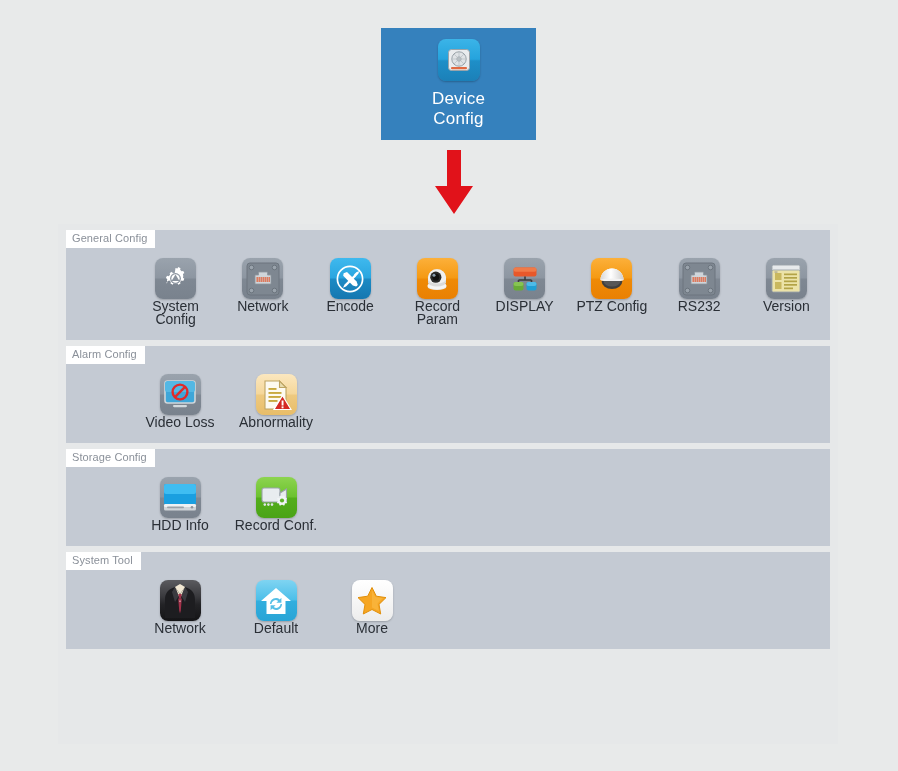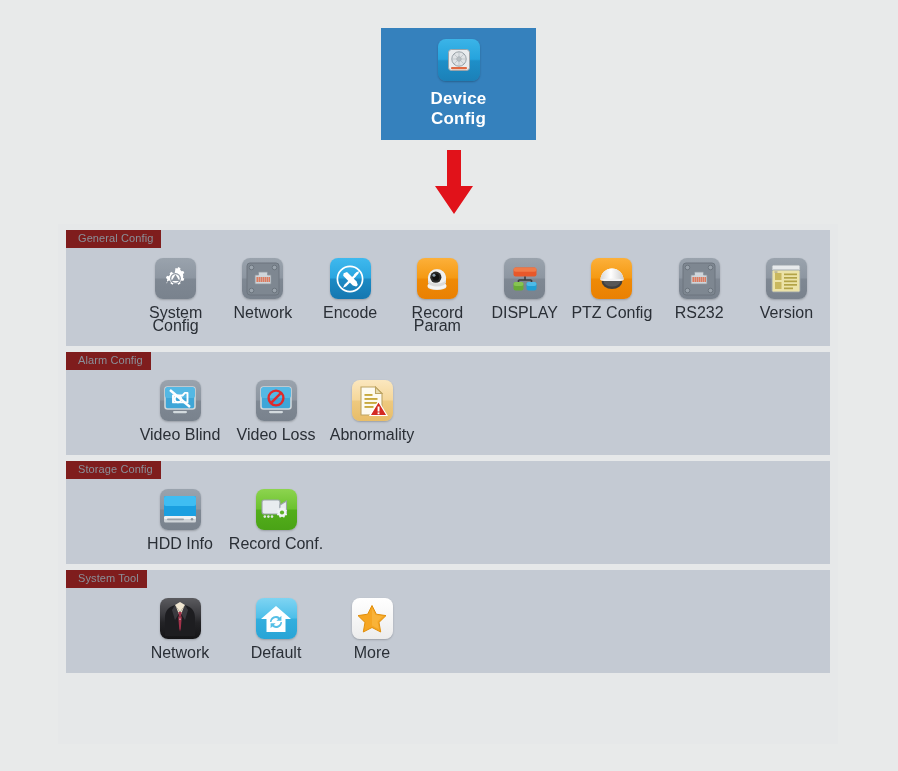--- a/index.html
+++ b/index.html
@@ -11,21 +11,20 @@
     position:relative;
   }
 
   
   #launcher{
     position:absolute;
     left:381px;top:28px;width:155px;height:112px;
     background:#3581bd;
     display:flex;flex-direction:column;align-items:center;
     justify-content:flex-start;
-    font-weight:bold;
   }
   #launcher .tile-icon{
     margin-top:11px;
     width:42px;height:42px;border-radius:8px;
     background:linear-gradient(180deg,#3bb4e8 0%,#25a3dd 48%,#1e8fc8 52%,#1b80b8 100%);
     box-shadow:0 1px 2px rgba(0,0,0,.25);
     display:flex;align-items:center;justify-content:center;
   }
   #launcher .label{
     margin-top:8px;
@@ -48,39 +47,39 @@
   }
   .group{
     position:relative;
     background:#c4cad3;
     margin:0 8px 6px 8px;
     box-sizing:border-box;
   }
   .group:first-child{margin-top:6px;}
   .group-label{
     position:absolute;left:0;top:0;
-    background:#7f1d1d;
+    background:#ffffff;
     color:#8a9099;
     font-size:11px;line-height:15px;
-    padding:1px 8px 2px 12px;
+    padding:1px 8px 2px 6px;
     letter-spacing:.1px;
   }
   .grid{
     display:flex;
     padding:28px 0 14px 0;
   }
   .cell{
     width:96px;
     display:flex;flex-direction:column;align-items:center;
     text-align:center;
   }
   .cell:first-child{margin-left:66px;}
   .cell-label{
-    margin-top:7px;
-    font-size:16px;line-height:13px;color:#2a2f36;
+    margin-top:1px;
+    font-size:14px;line-height:13px;color:#2a2f36;
   }
 
   
   .ic{
     width:41px;height:41px;border-radius:8px;
     position:relative;
     box-shadow:0 1px 2px rgba(0,0,0,.22);
     display:flex;align-items:center;justify-content:center;
     overflow:hidden;
   }
@@ -268,33 +267,20 @@
     </div>
     <div class="group">
       <div class="group-label">Alarm Config</div>
       <div class="grid">
         <div class="cell">
           <div class="ic ic-grey">
             <svg width="34" height="34" viewBox="0 0 34 34">
       <rect x="2" y="3" width="30" height="22" rx="2.5" fill="#3ea6d8" stroke="#cfd6da" stroke-width="1.6"></rect>
       <rect x="2" y="3" width="30" height="11" rx="2.5" fill="#54b8e4"></rect>
       <rect x="10" y="27" width="14" height="2.2" rx="1.1" fill="#d3dade"></rect>
-      <path d="M10 11.5 h9.5 l2.4 -2.6 h2.6 v9.5 h-14.5z" fill="none" stroke="#ffffff" stroke-width="1.9" stroke-linejoin="round"></path>
-      <circle cx="15" cy="15" r="3.3" fill="none" stroke="#ffffff" stroke-width="1.9"></circle>
-      <line x1="7" y1="6" x2="27" y2="23" stroke="#ffffff" stroke-width="2.4"></line>
-    </svg>
-          </div>
-          <div class="cell-label">Video Blind</div>
-        </div>
-        <div class="cell">
-          <div class="ic ic-grey">
-            <svg width="34" height="34" viewBox="0 0 34 34">
-      <rect x="2" y="3" width="30" height="22" rx="2.5" fill="#3ea6d8" stroke="#cfd6da" stroke-width="1.6"></rect>
-      <rect x="2" y="3" width="30" height="11" rx="2.5" fill="#54b8e4"></rect>
-      <rect x="10" y="27" width="14" height="2.2" rx="1.1" fill="#d3dade"></rect>
       <circle cx="17" cy="14" r="7.4" fill="none" stroke="#e02a2a" stroke-width="2.4"></circle>
       <line x1="11.9" y1="19.1" x2="22.1" y2="8.9" stroke="#e02a2a" stroke-width="2.4"></line>
     </svg>
           </div>
           <div class="cell-label">Video Loss</div>
         </div>
         <div class="cell">
           <div class="ic ic-tan">
             <svg width="32" height="32" viewBox="0 0 32 32">
       <path d="M5 2 h14.5 l6.5 6.5 V30 H5z" fill="#fdfaf0" stroke="#bda463" stroke-width="1.1"></path>

